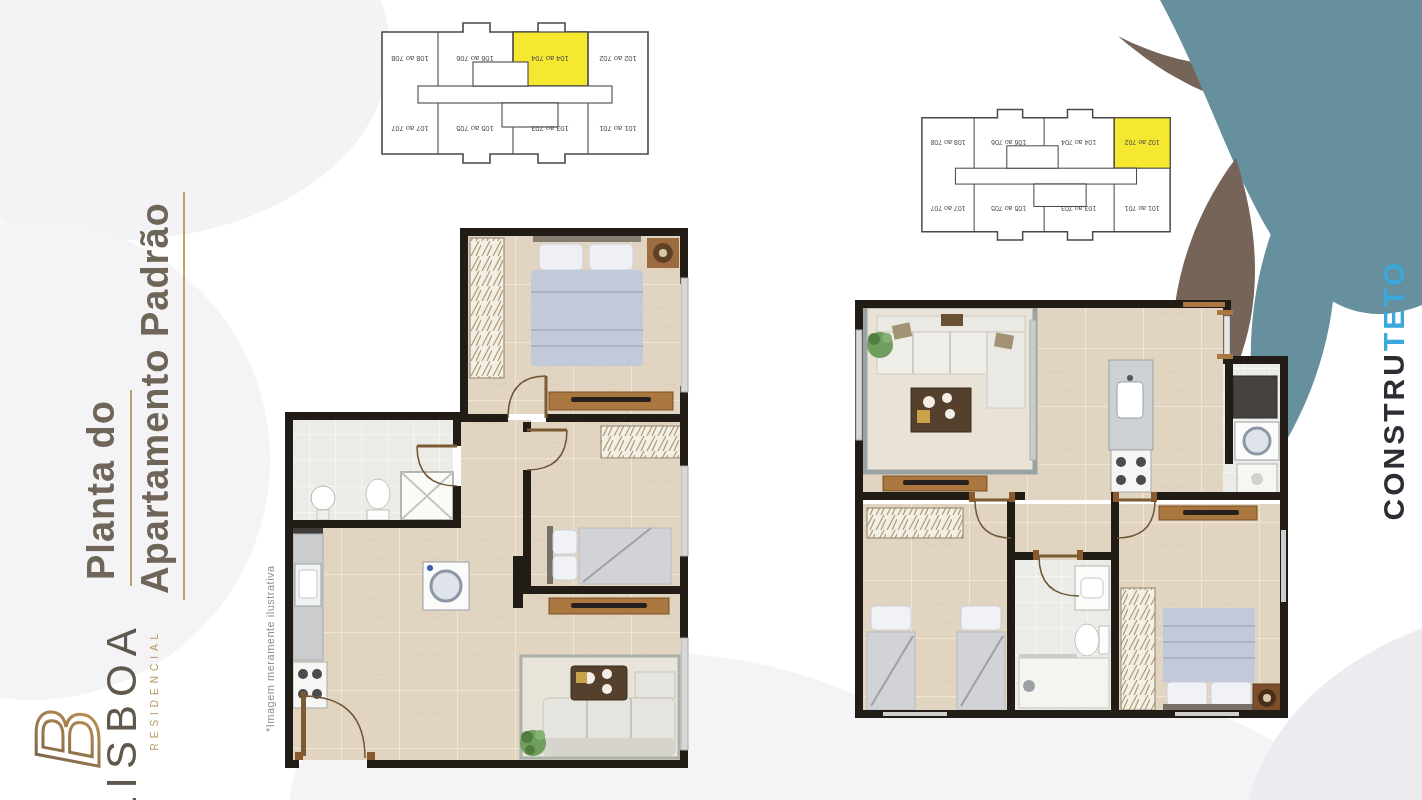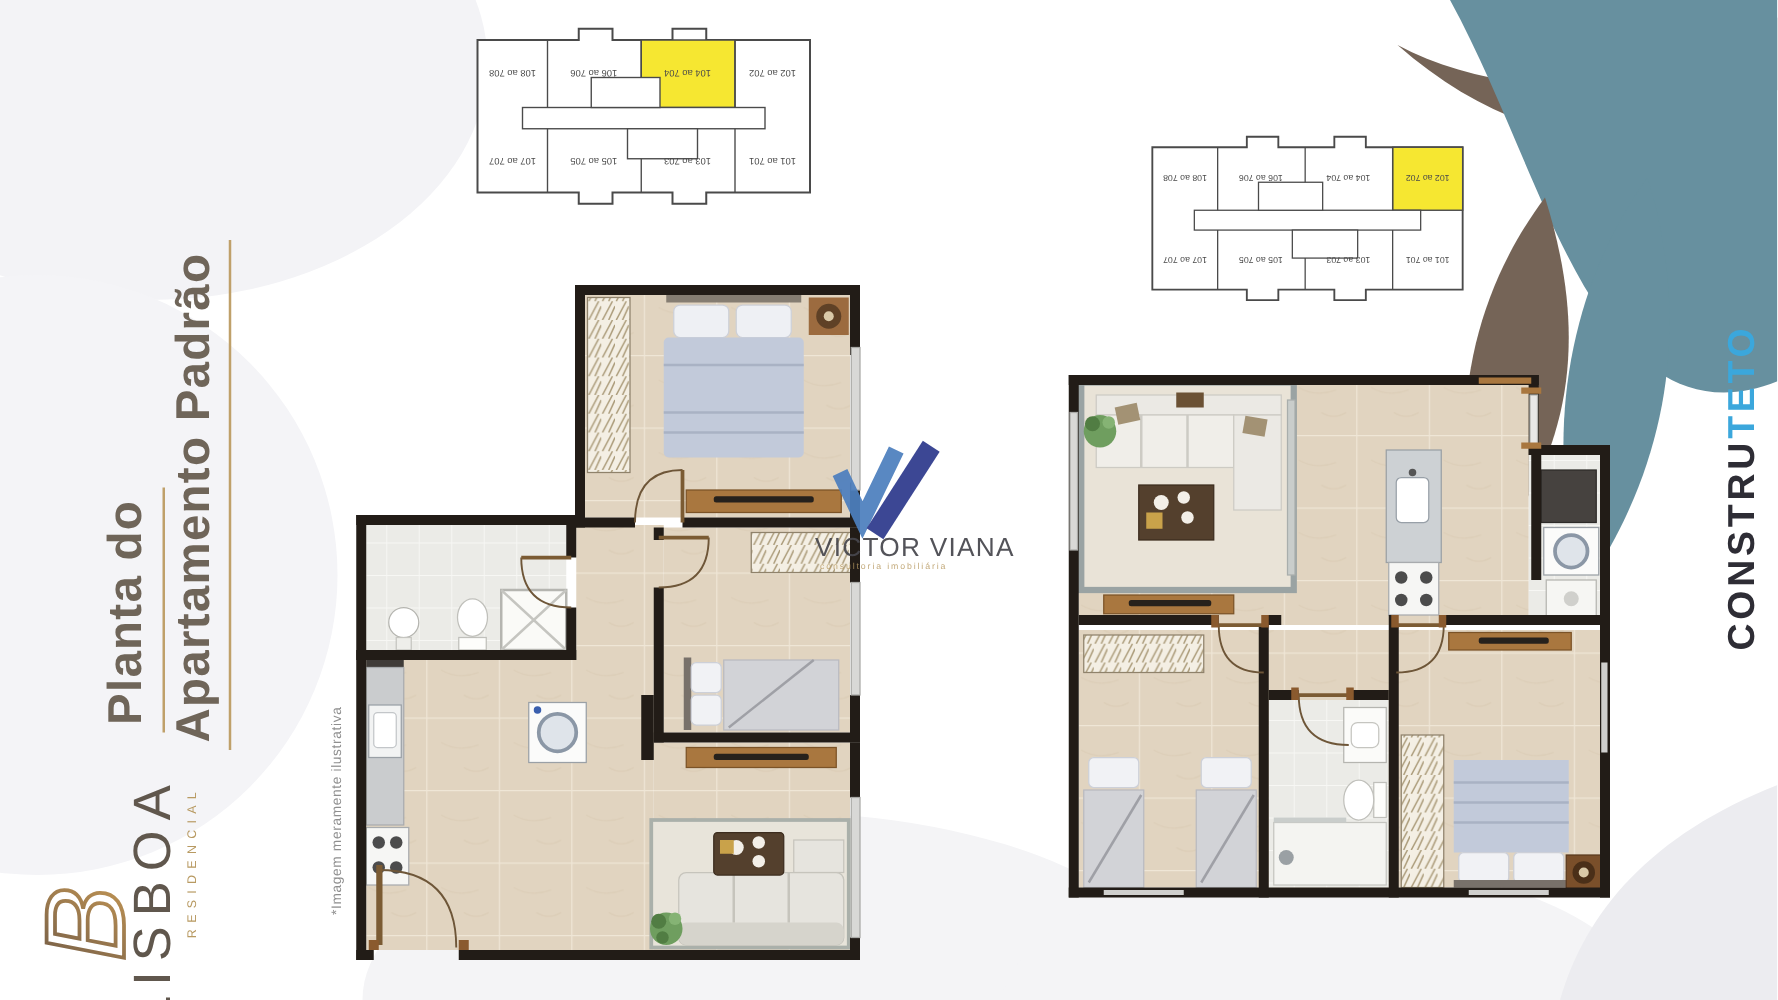--- a/index.html
+++ b/index.html
@@ -367,28 +367,20 @@
       <path d="M186,266L226,266" stroke="#7b5b33" stroke-width="3"></path>
       <rect x="116" y="202" width="6" height="10" fill="#8a5a2e"></rect>
       <rect x="156" y="202" width="6" height="10" fill="#8a5a2e"></rect>
       <rect x="260" y="202" width="6" height="10" fill="#8a5a2e"></rect>
       <rect x="298" y="202" width="6" height="10" fill="#8a5a2e"></rect>
       <rect x="180" y="260" width="6" height="10" fill="#8a5a2e"></rect>
       <rect x="224" y="260" width="6" height="10" fill="#8a5a2e"></rect>
     </g>
   </svg>
 
-  <div class="abs watermark">
-    <svg width="175" height="112">
-      <path d="M32,33 L50,71 L77,15" stroke="#4D7FBE" stroke-width="13" fill="none"></path>
-      <path d="M60,82 L105,12" stroke="#2E3A8C" stroke-width="16" fill="none"></path>
-    </svg>
-    <div class="wm-name">VICTOR VIANA</div>
-    <div class="wm-sub">consultoria imobiliária</div>
-  </div>
 
   <div class="abs rot disclaimer">*Imagem meramente ilustrativa</div>
 
   <div class="abs rot brand">
     <span class="p1">CONSTRU</span><span class="p2">TETO</span>
   </div>
 
   <svg class="abs" style="left:18px;top:680px" width="96" height="110">
     <g transform="rotate(-90 48 55)">
       <text x="14" y="88" font-size="90" font-style="italic" font-family="Liberation Serif, serif" fill="none" stroke="url(#bgrad)" stroke-width="3">B</text>

